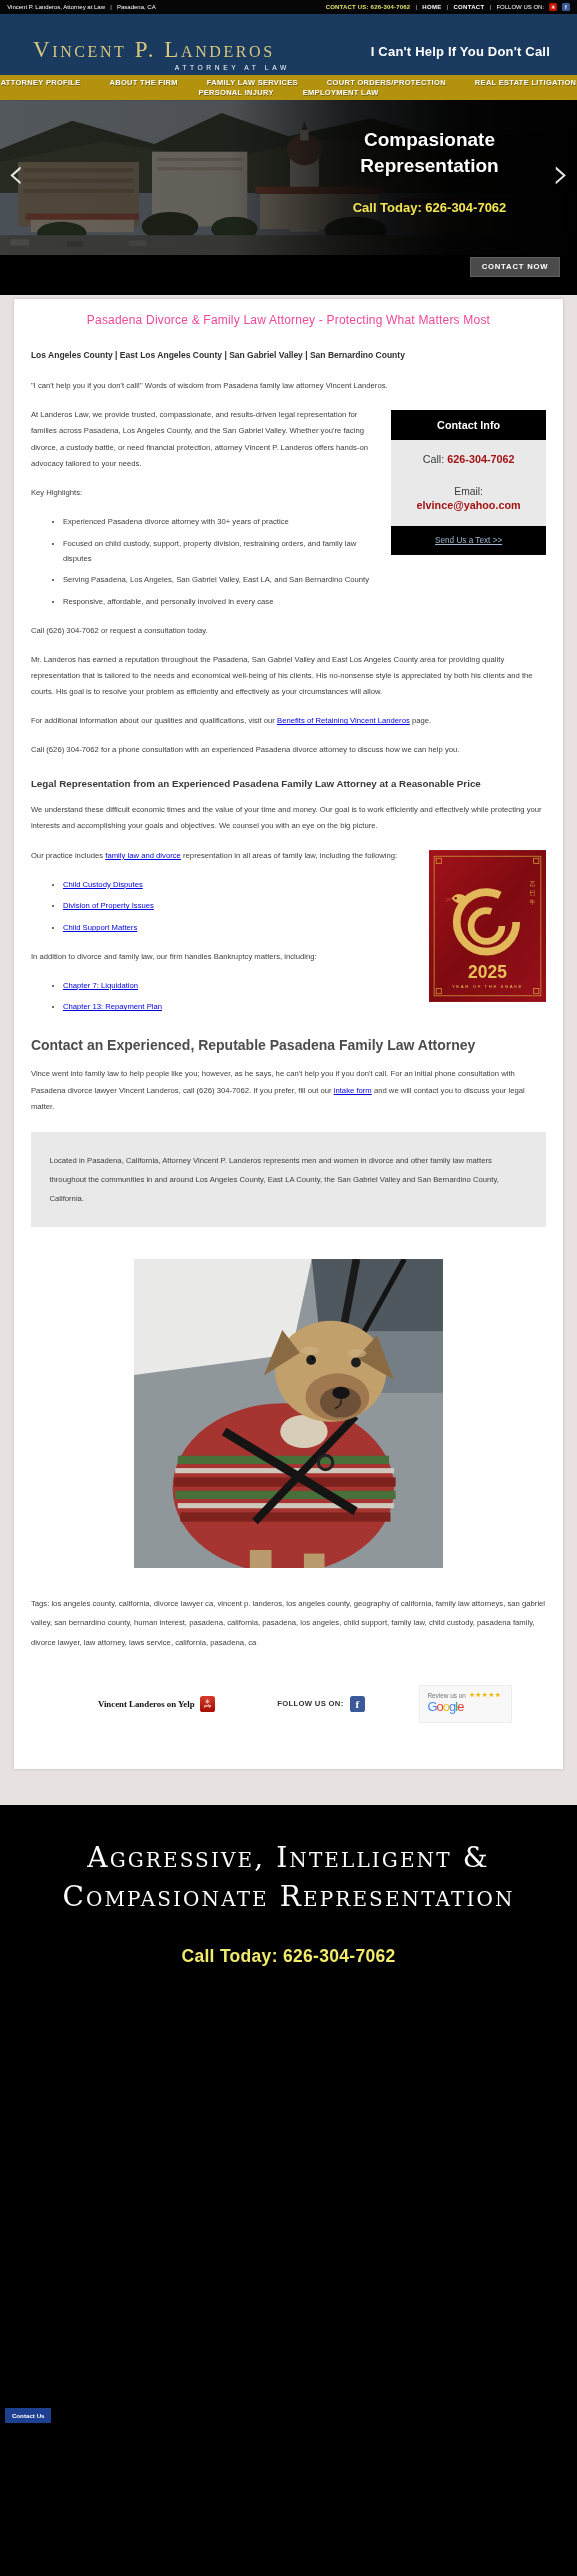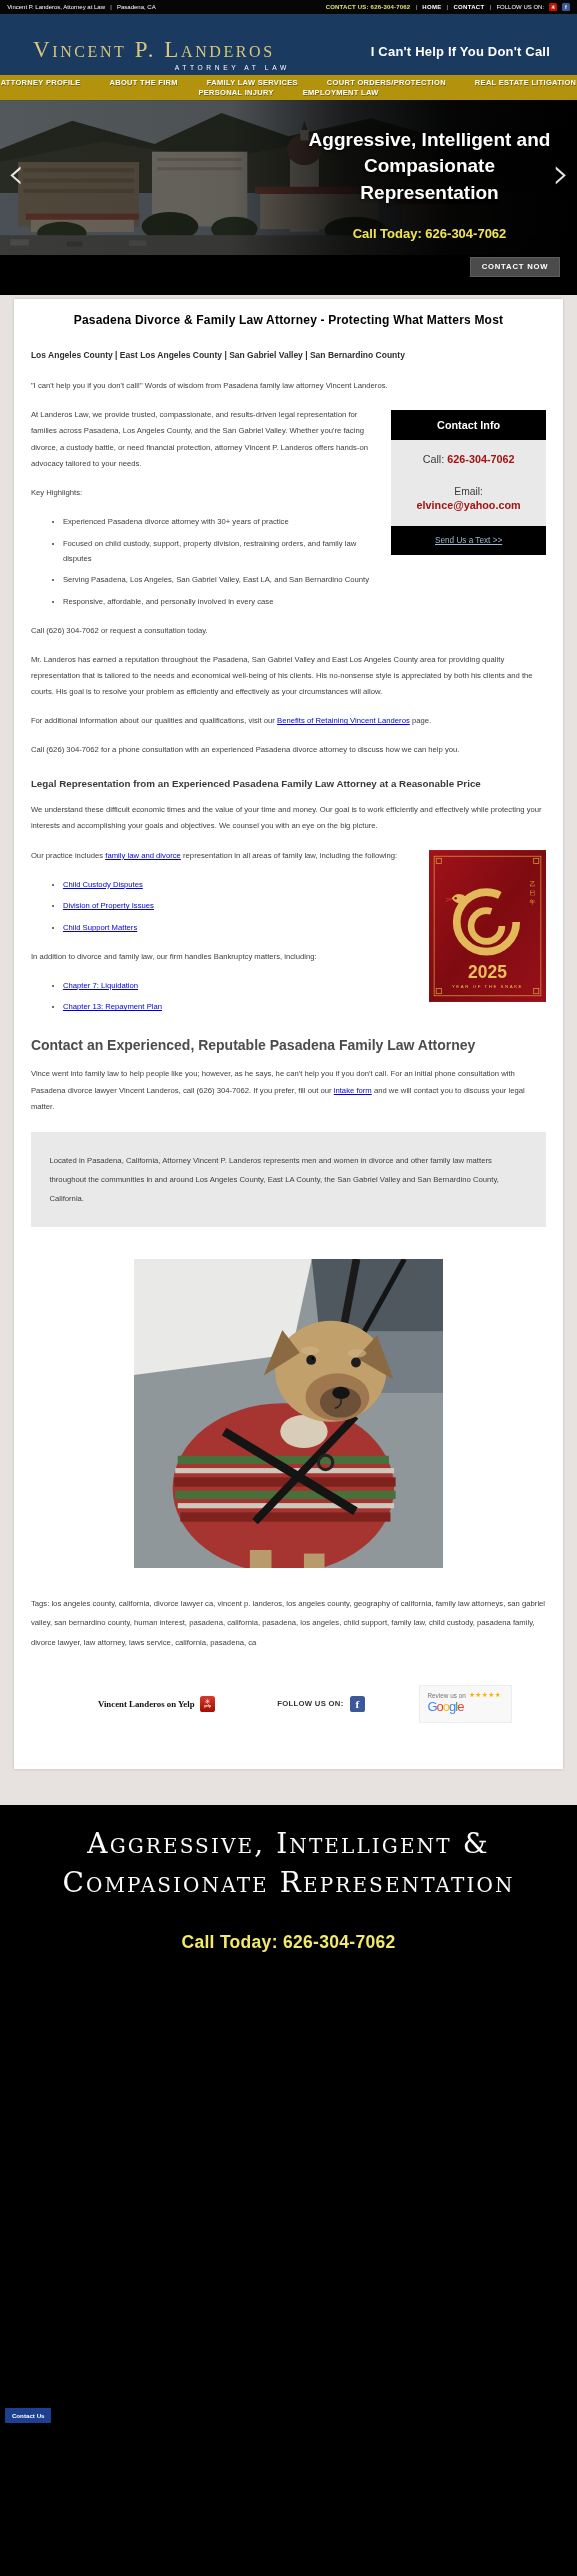--- a/index.html
+++ b/index.html
@@ -69,21 +69,21 @@
   .contact-now {
     position: absolute; right: 17px; top: 1.5px; width: 90px; height: 20px;
     background: #4b4b4b; border: 0.5px solid #5e5e5e; color: #fff;
     font-size: 7.7px; font-weight: bold; letter-spacing: 0.8px;
     display: flex; align-items: center; justify-content: center; cursor: pointer;
   }
   
   .content-wrap { padding: 4.1px 14.4px 0; background: #e7e2e0; }
   .card { background: #ffffff; box-shadow: 0 0 2.6px rgba(0,0,0,.18); min-height: 1423px; padding: 10.3px 16.5px 46px; }
   h1.page-title {
-    text-align: center; color: #000000; font-size: 12px; font-weight: bold;
+    text-align: center; color: #ec4899; font-size: 12px; font-weight: normal;
     letter-spacing: 0.2px; margin: 3.1px 0 20.6px;
   }
   .card p { font-size: 7.7px; line-height: 2.1; color: #3e3e3e; margin: 13px 0; }
   p.counties { font-size: 8.5px; font-weight: bold; color: #2f2f2f; margin-top: 18.5px; }
   a.blue { color: #0000e0; text-decoration: underline; cursor: pointer; }
   .card ul { margin: 10.3px 0 13.4px 32px; }
   .card li { font-size: 7.7px; line-height: 1.95; margin-bottom: 6.7px; color: #3e3e3e; }
   h3.sub { font-size: 9.8px; font-weight: bold; color: #3a3a3a; margin: 19.6px 0 5.2px; }
   h2.sub2 { font-size: 14px; font-weight: bold; color: #4c4c4c; margin: 23px 0 6.2px; clear: both; }
   
@@ -127,21 +127,21 @@
   .gb-logo { font-size: 13px; font-weight: normal; letter-spacing: -1px; line-height: 1.2; }
   .gb-logo .c1 { color: #4285F4; } .gb-logo .c2 { color: #EA4335; }
   .gb-logo .c3 { color: #FBBC05; } .gb-logo .c4 { color: #4285F4; }
   .gb-logo .c5 { color: #34A853; } .gb-logo .c6 { color: #EA4335; }
   
   .footer { background: #000; height: 940px; margin-top: 4.1px; position: relative; text-align: center; }
   .f-line {
     font-family: "DejaVu Serif", serif; font-variant: small-caps;
     color: #fbfbfb; font-size: 28px; letter-spacing: 2.1px; line-height: 1.4;
   }
-  .f-line.first { padding-top: 19px; margin-top: 36px; }
+  .f-line.first { padding-top: 33px; margin-top: 36px; }
   .f-call { margin-top: 30px; color: #f2ea6a; font-size: 17.5px; font-weight: bold; letter-spacing: 0.3px; }
   .contact-us-tab {
     position: absolute; left: 5.2px; top: 603px; background: #1d4091; color: #fff;
     font-size: 6.2px; font-weight: bold; padding: 4.1px 6.7px; cursor: pointer; border-radius: 1px;
   }
 </style>
 </head>
 <body>
 
 <div class="topbar">
@@ -214,21 +214,20 @@
     <ellipse cx="120" cy="258" rx="48" ry="22" fill="#35452c"></ellipse>
     <rect y="262" width="1120" height="38" fill="#6e6f6a"></rect>
     <rect x="20" y="270" width="36" height="12" fill="#8b8d86"></rect>
     <rect x="130" y="274" width="30" height="10" fill="#5a5c56"></rect>
     <rect x="250" y="272" width="34" height="11" fill="#83857e"></rect>
   </svg>
   <div class="hero-overlay"></div>
   <div class="hero-arrow left">‹</div>
   <div class="hero-arrow right">›</div>
   <div class="hero-text">
-    <div class="hero-line">Aggressive, Intelligent and</div>
     <div class="hero-line">Compasionate Representation</div>
     <div class="hero-call">Call Today: 626-304-7062</div>
   </div>
 </div>
 <div class="hero-bottom">
   <div class="contact-now">CONTACT NOW</div>
 </div>
 
 <div class="content-wrap">
   <div class="card">

